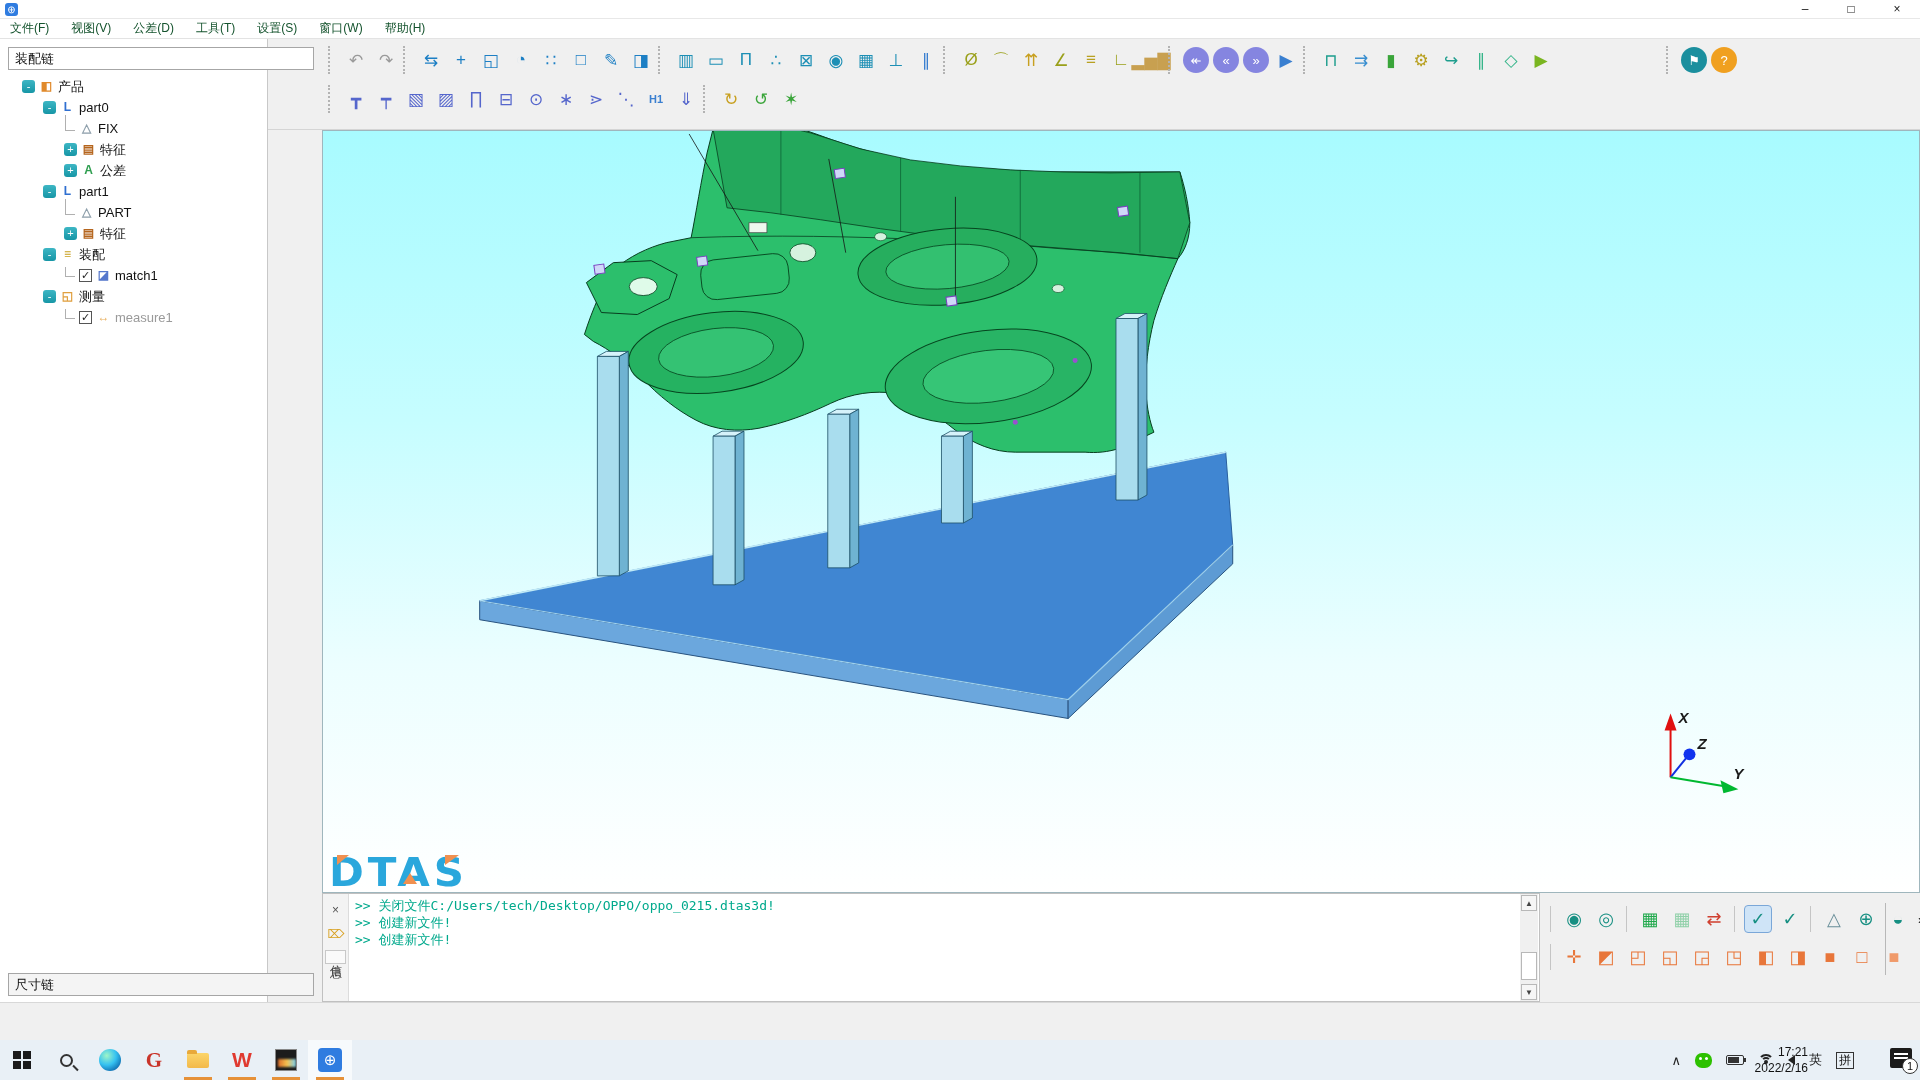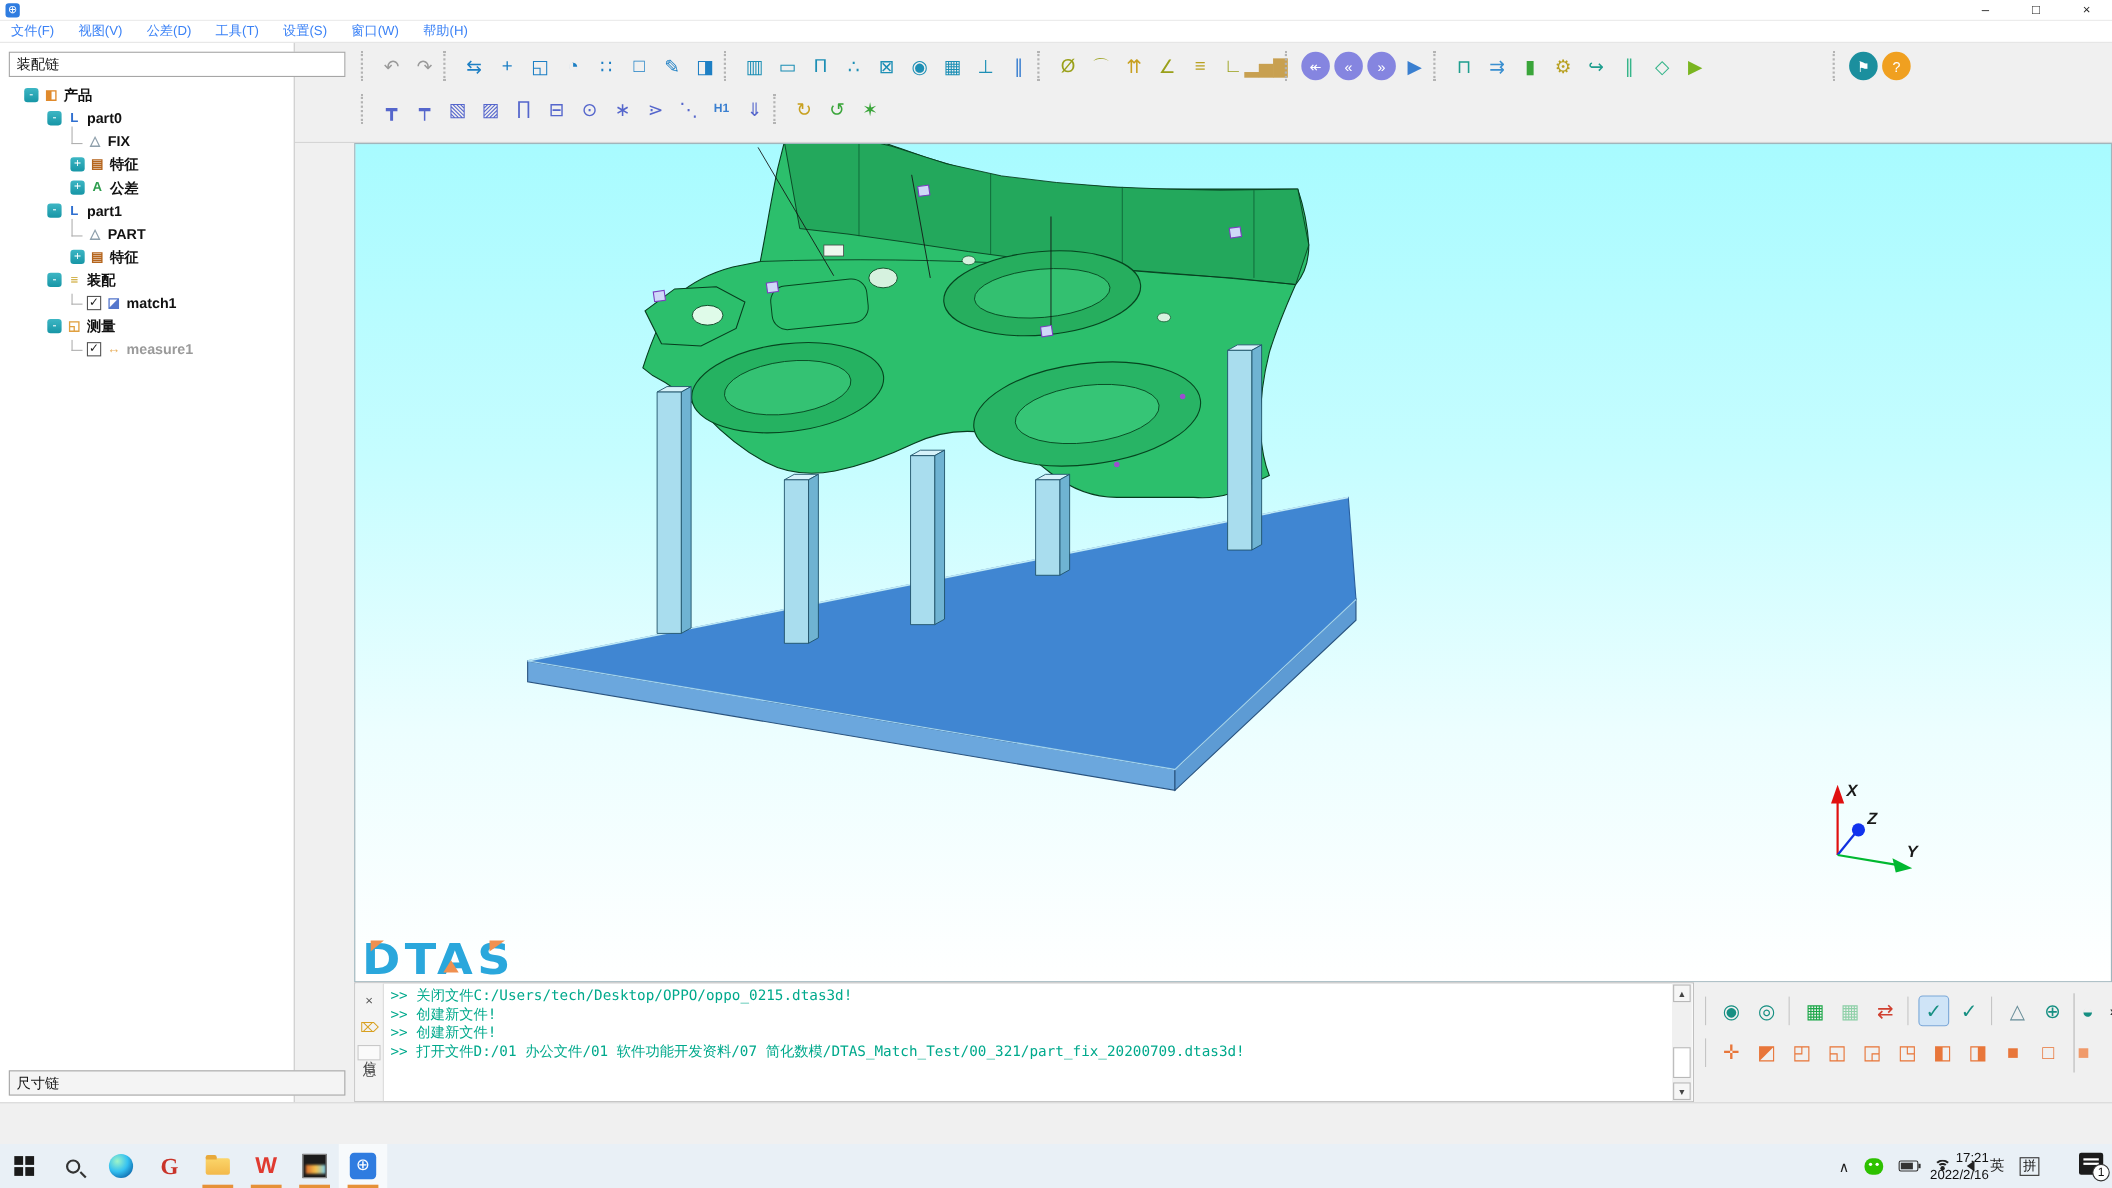--- a/index.html
+++ b/index.html
@@ -11,21 +11,21 @@
     display:flex; align-items:center; border-bottom:1px solid #e8e8e8; }
   #app-icon { width:13px; height:13px; margin:0 6px 0 5px; background:#2f7ce0; border-radius:3px;
     color:#fff; font-size:10px; line-height:13px; text-align:center; }
   #title-text { font-size:12px; color:#111; white-space:nowrap; }
   #win-controls { position:absolute; right:0; top:0; height:19px; display:flex; }
   .win-btn { width:46px; height:19px; text-align:center; line-height:18px; font-size:12px; color:#222; }
 
   
   #menubar { position:absolute; left:0; top:19px; width:1920px; height:20px; background:#ffffff;
     display:flex; align-items:center; padding-left:10px; gap:22px; border-bottom:1px solid #e3e3e3; }
-  .menu-item { font-size:12px; color:#3b82f6; white-space:nowrap; }
+  .menu-item { font-size:12px; color:#14532d; white-space:nowrap; }
 
   
   #toolbar { position:absolute; left:0; top:39px; width:1920px; height:91px; background:#f0f0f0;
     border-bottom:1px solid #d5d5d5; }
   #dock-handles { position:absolute; left:10px; top:2px; display:flex; gap:58px; }
   .dock-dot { width:3px; height:6px; border-left:2px dotted #b5b5b5; }
   .tb-row { position:absolute; left:326px; display:flex; align-items:center; }
   #tb1 { top:7px; } #tb2 { top:46px; }
   .tb-sep { width:6px; height:28px; border-left:2px dotted #b3b3b3; margin:0 7px 0 2px; }
   .icon-chip { width:26px; height:26px; margin:0 2px; display:flex; align-items:center; justify-content:center;
@@ -40,21 +40,21 @@
     border:1px solid #a6a6a6; line-height:21px; padding-left:6px; font-size:13px; }
   #tree { position:absolute; left:8px; top:37px; width:306px; }
   .tree-row { height:21px; display:flex; align-items:center; gap:4px; }
   .expander { width:13px; height:13px; border-radius:3px; background:linear-gradient(#3db6c4,#1796a6);
     color:#fff; font-size:11px; line-height:12px; text-align:center; flex:none; }
   .branch { width:10px; height:10px; border-left:1px solid #b0b0b0; border-bottom:1px solid #b0b0b0;
     margin:-8px 0 0 1px; flex:none; }
   .tree-ico { width:15px; height:15px; font-size:12px; line-height:15px; text-align:center; font-weight:bold; flex:none; }
   .tree-chk { width:13px; height:13px; border:1px solid #555; background:#fff; font-size:11px; line-height:11px;
     text-align:center; color:#222; flex:none; }
-  .tree-label { font-size:13px; white-space:nowrap;font-weight:bold; }
+  .tree-label { font-size:13px; white-space:nowrap; }
   #dim-chain-bar { position:absolute; left:8px; top:934px; width:306px; height:23px; background:#f4f4f4;
     border:1px solid #a6a6a6; line-height:21px; padding-left:6px; font-size:13px; }
 
   
   #viewport { position:absolute; left:322px; top:130px; width:1598px; height:763px;
     border:1px solid #9fb6bd;
     background:linear-gradient(180deg,#a8fbff 0%, #c6fdff 38%, #ecfeff 70%, #ffffff 100%); }
   #scene { position:absolute; left:0; top:0; width:100%; height:100%; }
   #dtas-logo { position:absolute; left:6px; top:718px; height:46px; display:flex; align-items:center; }
   #dtas-logo .word { font-size:42px; font-weight:bold; letter-spacing:4px; color:#2aa7dc;
@@ -406,21 +406,20 @@
 <div id="log-panel">
   <div id="log-side">
     <div class="log-tool" id="log-tool-0">×</div>
     <div class="log-tool" id="log-tool-1" style="color:#d8a020;">⌦</div>
     <div id="log-tab">信息</div>
   </div>
   <div id="log-lines">
       <div class="log-line">&gt;&gt;  关闭文件C:/Users/tech/Desktop/OPPO/oppo_0215.dtas3d!</div>
       <div class="log-line">&gt;&gt;  创建新文件!</div>
       <div class="log-line">&gt;&gt;  创建新文件!</div>
-      <div class="log-line">&gt;&gt;  打开文件D:/01  办公文件/01  软件功能开发资料/07  简化数模/DTAS_Match_Test/00_321/part_fix_20200709.dtas3d!</div>
     </div>
   <div id="log-scroll">
     <div class="scroll-btn" style="top:1px;">▲</div>
     <div id="scroll-thumb"></div>
     <div class="scroll-btn" style="bottom:1px;">▼</div>
   </div>
 </div>
 
 <div id="view-toolbox">
   <div class="vt-row" id="vt1">

